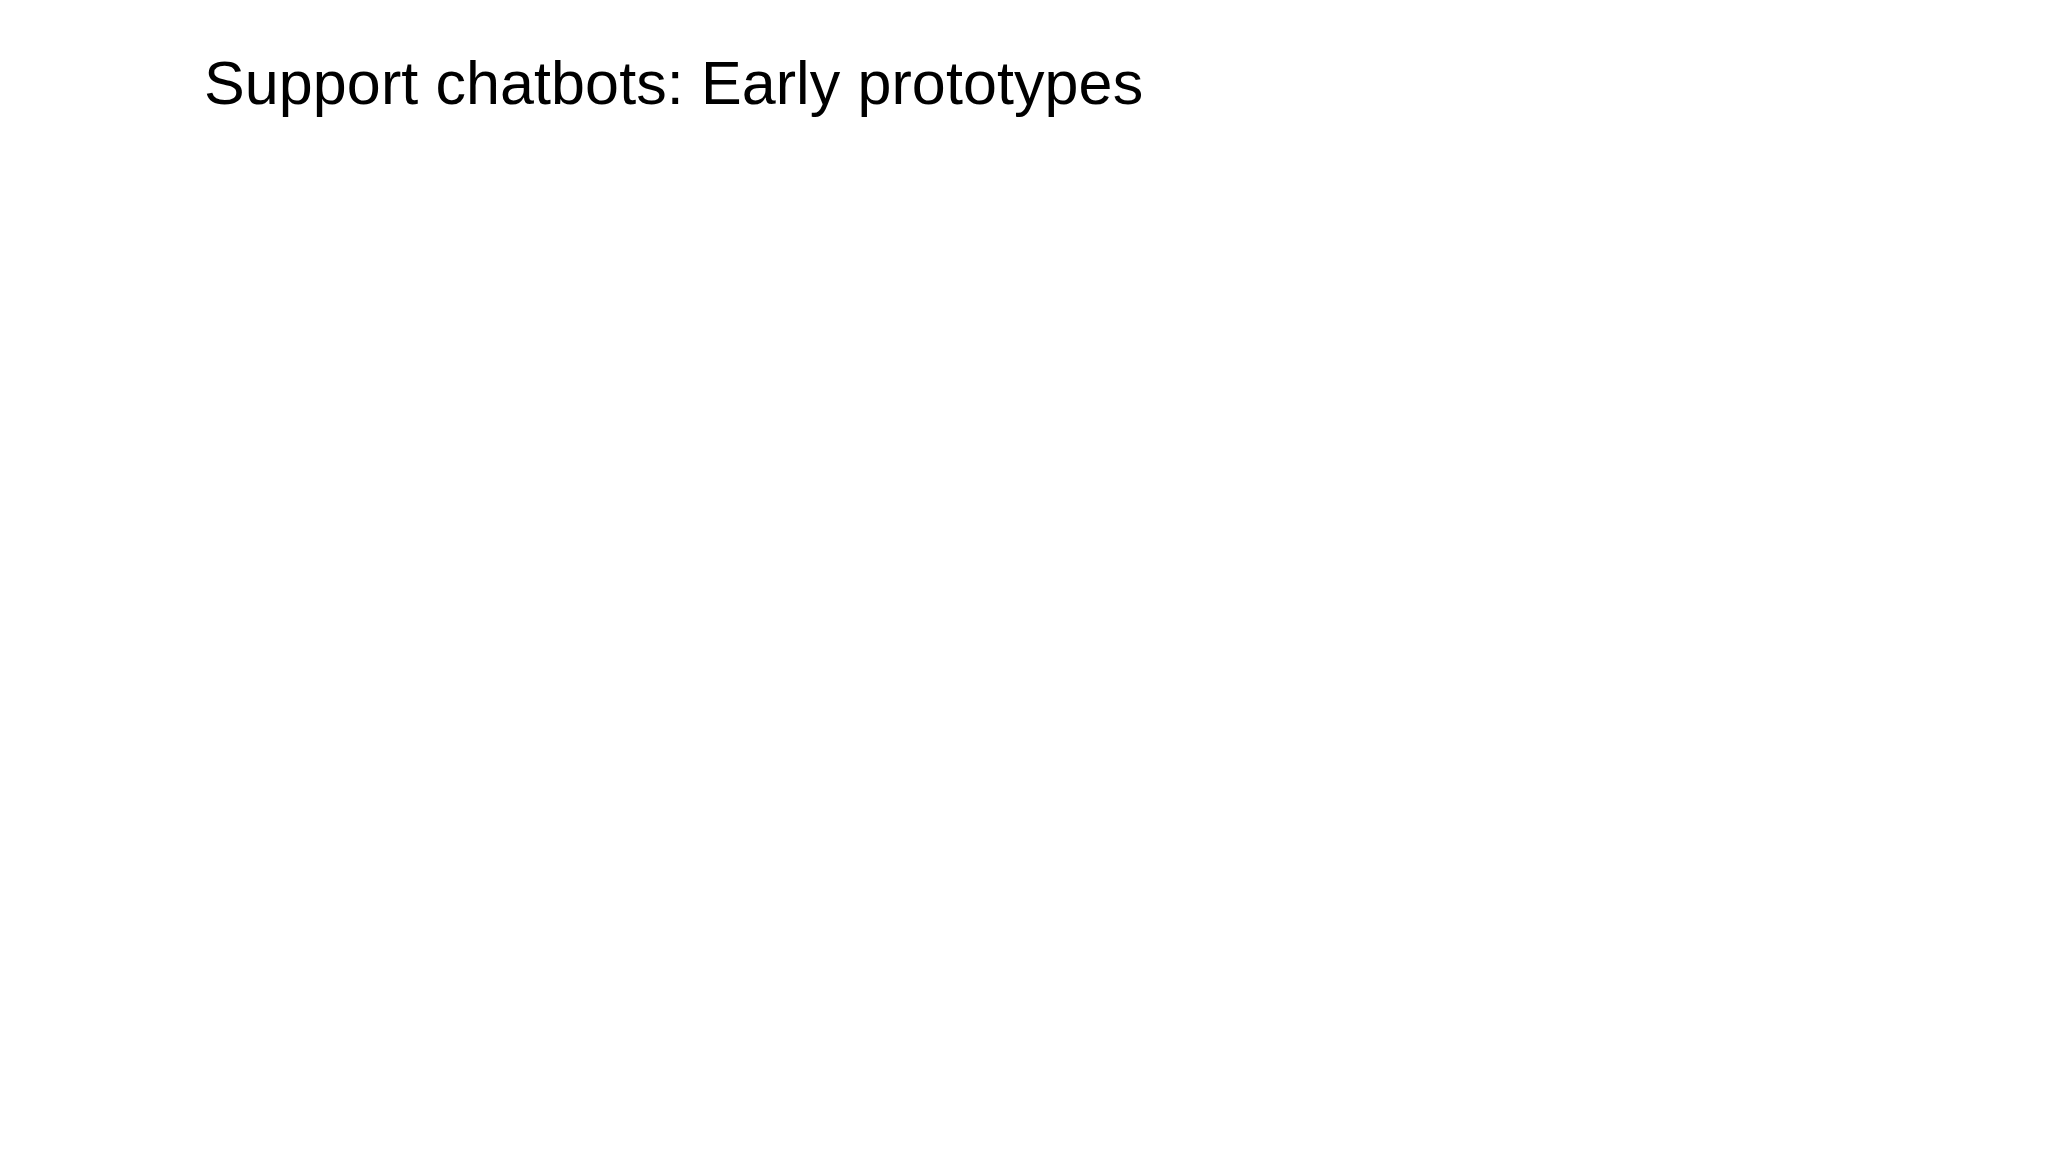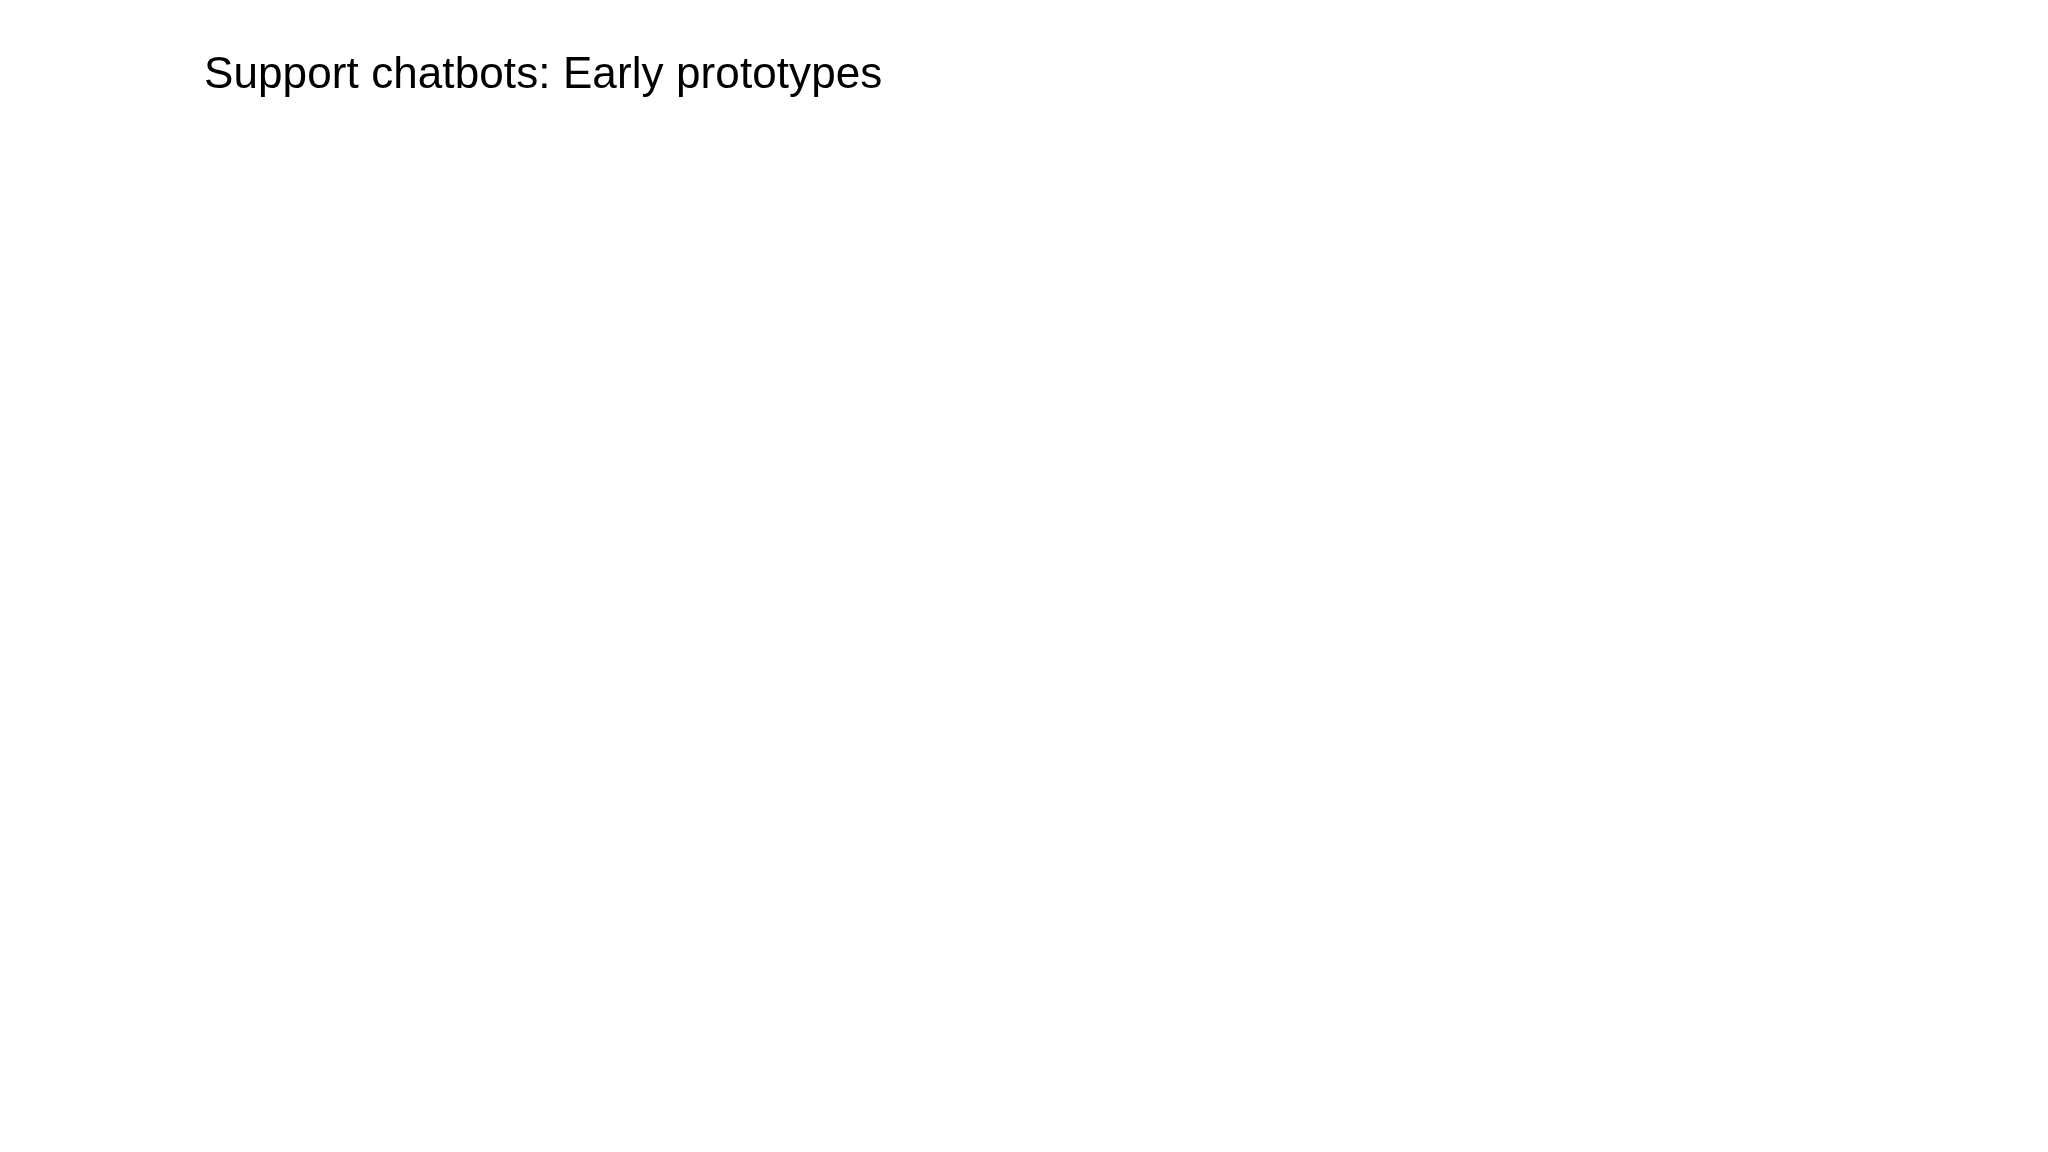--- a/index.html
+++ b/index.html
@@ -29,21 +29,21 @@
     top: 46px;
     width: 1680px;
     height: 170px;
     display: flex;
     align-items: flex-start;
     justify-content: flex-start;
   }
 
   #slide-title {
     font-family: "Liberation Sans", sans-serif;
-    font-size: 44px;
+    font-size: 61px;
     font-weight: 400;
     font-style: normal;
     line-height: 1.22;
     letter-spacing: 0.1px;
     color: #000000;
     white-space: nowrap;
     margin: 0;
     padding: 0;
     text-align: left;
   }

